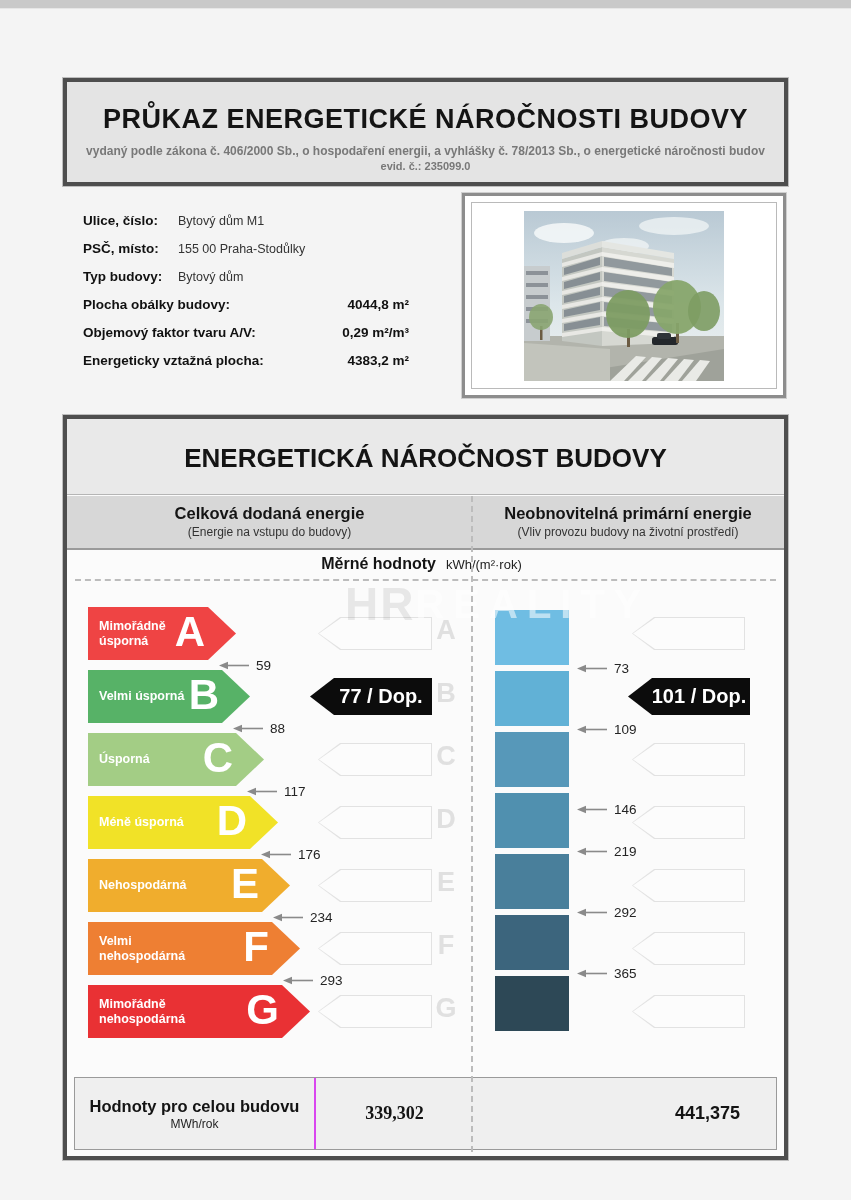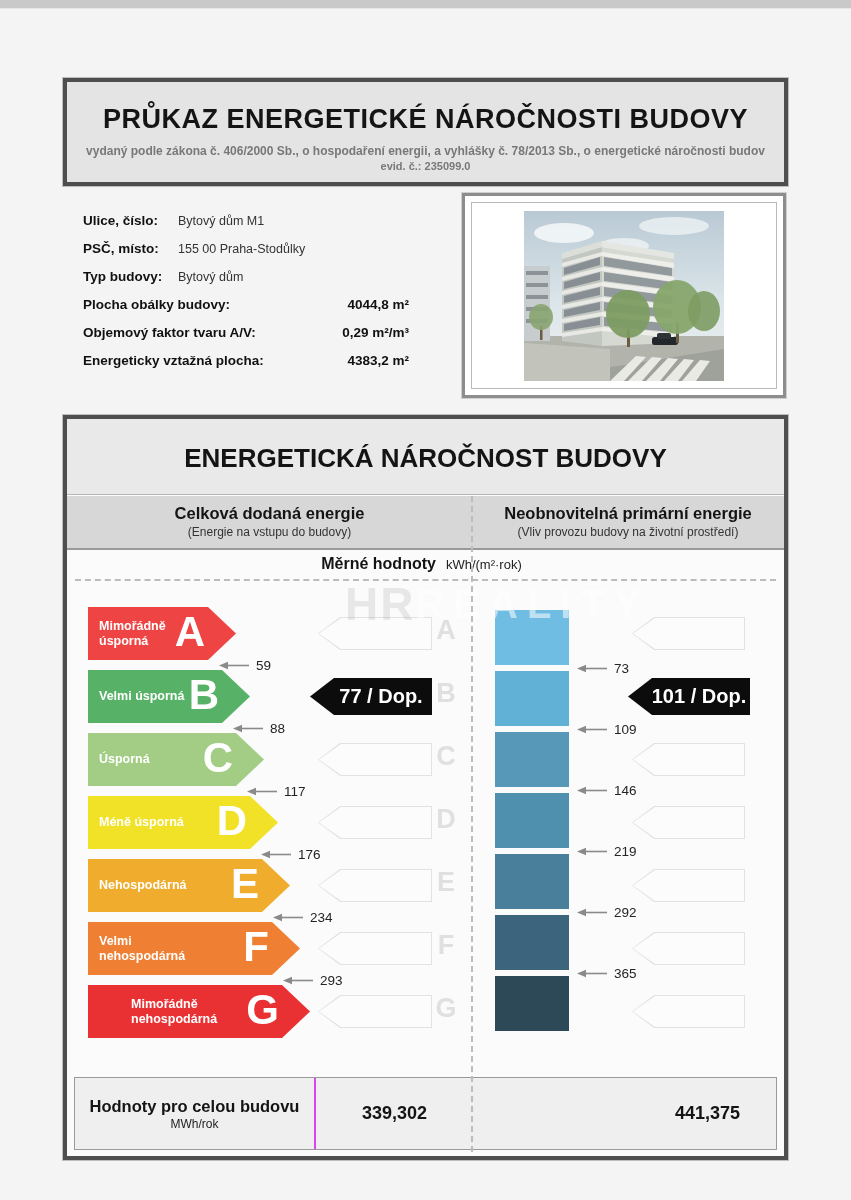--- a/index.html
+++ b/index.html
@@ -95,21 +95,21 @@
   
   .totals { position:absolute; left:7px; width:703px; top:658px; height:73px;
     background:#efefef; border:1px solid #9a9a9a; }
   .totals .cell-label { position:absolute; left:0; top:0; bottom:0; width:241px;
     border-right:2px solid #d946ef; display:flex; flex-direction:column;
     align-items:center; justify-content:center; }
   .totals .cell-label .t { font-size:16.5px; font-weight:bold; color:#141414; }
   .totals .cell-label .u { font-size:12px; color:#222; margin-top:1px; }
   .totals .v1 { position:absolute; left:241px; width:157px; top:0; bottom:0;
     display:flex; align-items:center; justify-content:center;
-    font-size:18px; font-weight:bold; color:#141414; }
+    font-size:18px; font-weight:bold; color:#141414;font-family:Liberation Serif, serif; }
   .totals .v2 { position:absolute; left:398px; right:0; top:0; bottom:0;
     display:flex; align-items:center; justify-content:flex-end; padding-right:36px;
     font-size:18px; font-weight:bold; color:#141414; }
 </style>
 </head>
 <body>
 
 <div class="top-strip"></div>
 
 <div class="box1">
@@ -269,21 +269,21 @@
     <span class="ltr">D</span>
   </div>
   <div class="cls-arrow" style="top: 440px; width: 202px; background: rgb(240, 173, 45);">
     <span class="lbl">Nehospodárná</span>
     <span class="ltr">E</span>
   </div>
   <div class="cls-arrow" style="top: 503px; width: 212px; background: rgb(238, 127, 51);">
     <span class="lbl">Velmi nehospodárná</span>
     <span class="ltr">F</span>
   </div>
-  <div class="cls-arrow" style="top: 566px; width: 222px; background: rgb(233, 49, 52); padding-left: 32px;">
+  <div class="cls-arrow" style="top: 566px; width: 222px; background: rgb(233, 49, 52);">
     <span class="lbl">Mimořádně nehospodárná</span>
     <span class="ltr">G</span>
   </div>
 
   <div class="tick" style="left:152px; top:240px;">
     <svg width="30" height="9" viewBox="0 0 30 9">
         <path d="M30 4.5 H8" stroke="#8a8a8a" stroke-width="1.6"></path>
         <path d="M0 4.5 L9 0.8 V8.2 Z" fill="#8a8a8a"></path>
       </svg>
     <span class="val">59</span>
@@ -374,21 +374,21 @@
       </svg>
     <span class="val">73</span>
   </div>
   <div class="tick" style="left:510px; top:304px;">
     <svg width="30" height="9" viewBox="0 0 30 9">
         <path d="M30 4.5 H8" stroke="#8a8a8a" stroke-width="1.6"></path>
         <path d="M0 4.5 L9 0.8 V8.2 Z" fill="#8a8a8a"></path>
       </svg>
     <span class="val">109</span>
   </div>
-  <div class="tick" style="left:510px; top:365px;">
+  <div class="tick" style="left:510px; top:384px;">
     <svg width="30" height="9" viewBox="0 0 30 9">
         <path d="M30 4.5 H8" stroke="#8a8a8a" stroke-width="1.6"></path>
         <path d="M0 4.5 L9 0.8 V8.2 Z" fill="#8a8a8a"></path>
       </svg>
     <span class="val">146</span>
   </div>
   <div class="tick" style="left:510px; top:426px;">
     <svg width="30" height="9" viewBox="0 0 30 9">
         <path d="M30 4.5 H8" stroke="#8a8a8a" stroke-width="1.6"></path>
         <path d="M0 4.5 L9 0.8 V8.2 Z" fill="#8a8a8a"></path>

